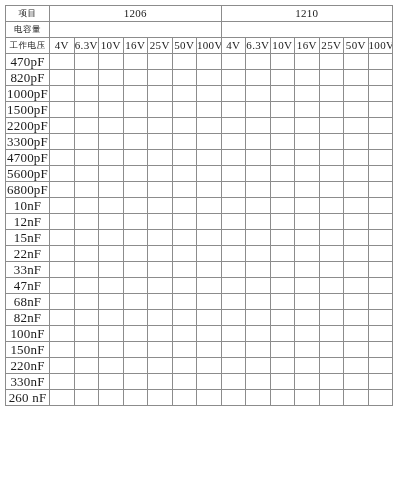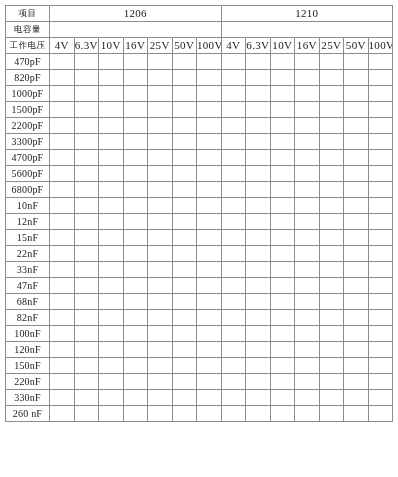--- a/index.html
+++ b/index.html
@@ -37,21 +37,21 @@
     background: #ffffff;
     overflow: hidden;
     white-space: nowrap;
   }
 
   
   col.label-col { width: 44px; }
   col.volt-col  { width: 24.5px; }
 
   #spec-table .row-label {
-    font-size: 10px;
+    font-size: 13px;
     letter-spacing: 0.2px;
   }
 
   #spec-table .hdr-label {
     font-size: 8.5px;
     letter-spacing: 0.5px;
   }
 
   #spec-table .group-head {
     font-size: 11px;
@@ -434,37 +434,20 @@
         <td class="cell gray"></td>
         <td class="cell green"></td>
         <td class="cell gray"></td>
         <td class="cell green"></td>
         <td class="cell gray"></td>
         <td class="cell green"></td>
         <td class="cell gray"></td>
         <td class="cell green"></td>
       </tr>
       <tr>
-        <th class="row-label">120nF</th>
-        <td class="cell gray"></td>
-        <td class="cell green"></td>
-        <td class="cell gray"></td>
-        <td class="cell green"></td>
-        <td class="cell gray"></td>
-        <td class="cell green"></td>
-        <td class="cell gray"></td>
-        <td class="cell green"></td>
-        <td class="cell gray"></td>
-        <td class="cell green"></td>
-        <td class="cell gray"></td>
-        <td class="cell green"></td>
-        <td class="cell gray"></td>
-        <td class="cell green"></td>
-      </tr>
-      <tr>
         <th class="row-label">150nF</th>
         <td class="cell gray"></td>
         <td class="cell green"></td>
         <td class="cell gray"></td>
         <td class="cell green"></td>
         <td class="cell gray"></td>
         <td class="cell green"></td>
         <td class="cell gray"></td>
         <td class="cell green"></td>
         <td class="cell gray"></td>

